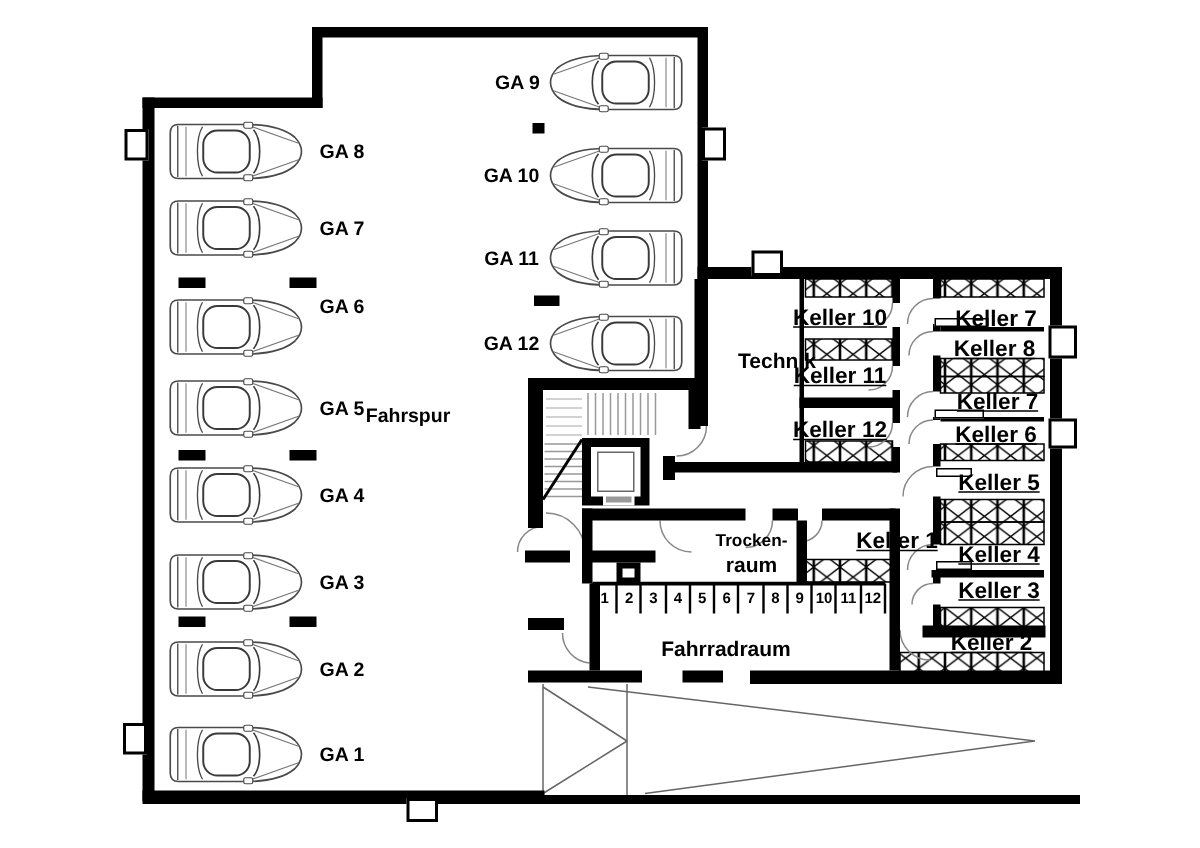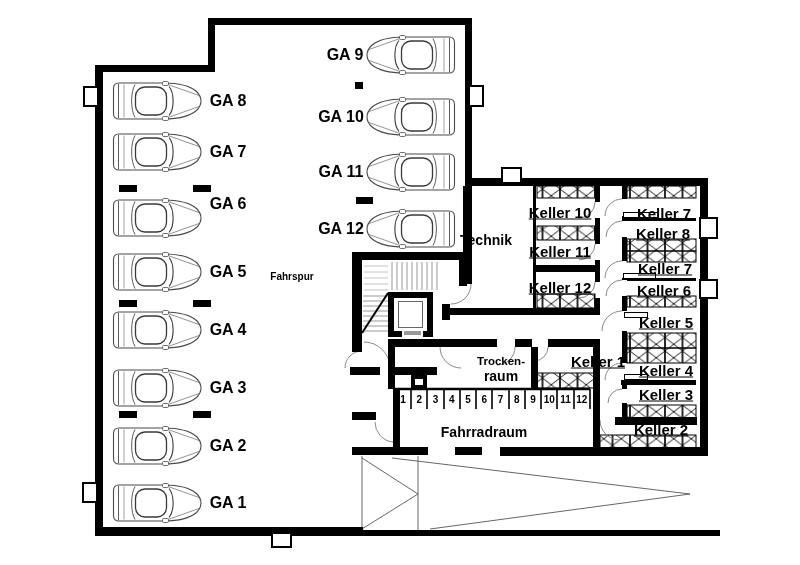--- a/index.html
+++ b/index.html
@@ -3,21 +3,21 @@
 <meta charset="utf-8">
 <style>
   html,body{margin:0;padding:0;background:#fff;}
   #plan{position:relative;width:800px;height:565px;background:#fff;overflow:hidden;
         font-family:"Liberation Sans",sans-serif;}
   .wall{position:absolute;background:#000;}
   .win{position:absolute;background:#fff;border:2px solid #000;box-sizing:border-box;}
   .stop{position:absolute;background:#000;}
   .lbl{position:absolute;transform:translate(-50%,-50%);color:#000;font-weight:bold;
        white-space:nowrap;line-height:1;}
-  .ga{font-size:16px;}
+  .ga{font-size:13px;}
   .kl{font-size:15px;text-decoration:underline;}
   .room{font-size:14px;}
   .leaf{position:absolute;background:#fff;border:1px solid #000;box-sizing:border-box;}
   svg.layer{position:absolute;left:0;top:0;}
   #bike-slots{position:absolute;left:395px;top:391px;width:195px;height:17px;display:flex;}
   #bike-slots span{flex:1;text-align:center;font-weight:bold;font-size:10px;padding-top:3px;}
   .ev{position:absolute;box-sizing:border-box;}
 </style>
 </head>
 <body>
@@ -200,22 +200,22 @@
   <div class="lbl ga" style="left:228px;top:204px;">GA 6</div>
   <div class="lbl ga" style="left:228px;top:272px;">GA 5</div>
   <div class="lbl ga" style="left:228px;top:330px;">GA 4</div>
   <div class="lbl ga" style="left:228px;top:388px;">GA 3</div>
   <div class="lbl ga" style="left:228px;top:446px;">GA 2</div>
   <div class="lbl ga" style="left:228px;top:503px;">GA 1</div>
   <div class="lbl ga" style="left:345px;top:55px;">GA 9</div>
   <div class="lbl ga" style="left:341px;top:117px;">GA 10</div>
   <div class="lbl ga" style="left:341px;top:172px;">GA 11</div>
   <div class="lbl ga" style="left:341px;top:229px;text-align:right;">GA 12</div>
-  <div class="lbl room" style="left:292px;top:277px;font-size:10px;">Fahrspur</div>
-  <div class="lbl room" style="left:486px;top:240px;">Technik</div>
+  <div class="lbl room" style="left:272px;top:277px;font-size:13px;">Fahrspur</div>
+  <div class="lbl room" style="left:518px;top:240px;">Technik</div>
   <div class="lbl kl" style="left:560px;top:212px;">Keller 10</div>
   <div class="lbl kl" style="left:560px;top:251px;">Keller 11</div>
   <div class="lbl kl" style="left:560px;top:287px;">Keller 12</div>
   <div class="lbl kl" style="left:664px;top:213px;">Keller 7</div>
   <div class="lbl kl" style="left:663px;top:233px;">Keller 8</div>
   <div class="lbl kl" style="left:665px;top:268px;">Keller 7</div>
   <div class="lbl kl" style="left:664px;top:290px;">Keller 6</div>
   <div class="lbl kl" style="left:666px;top:322px;">Keller 5</div>
   <div class="lbl kl" style="left:666px;top:370px;">Keller 4</div>
   <div class="lbl kl" style="left:666px;top:394px;">Keller 3</div>

